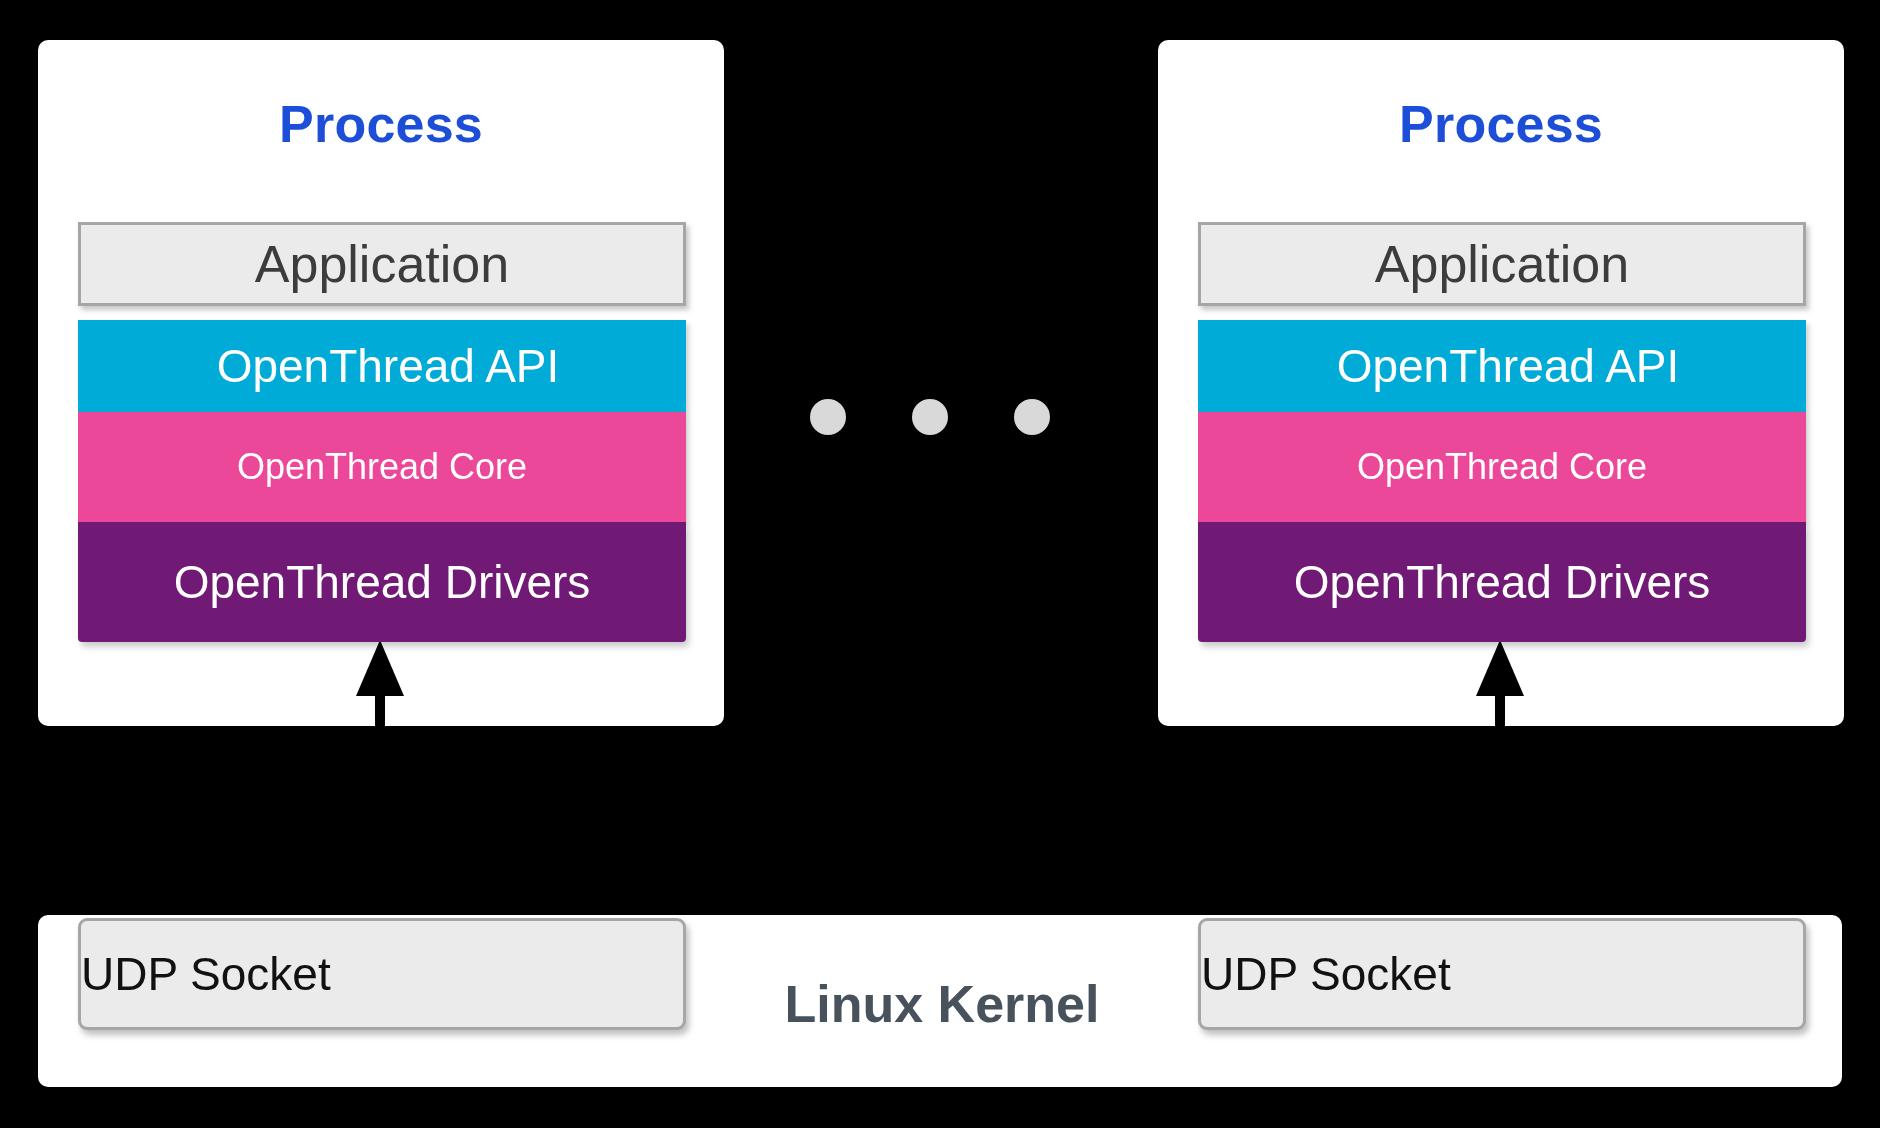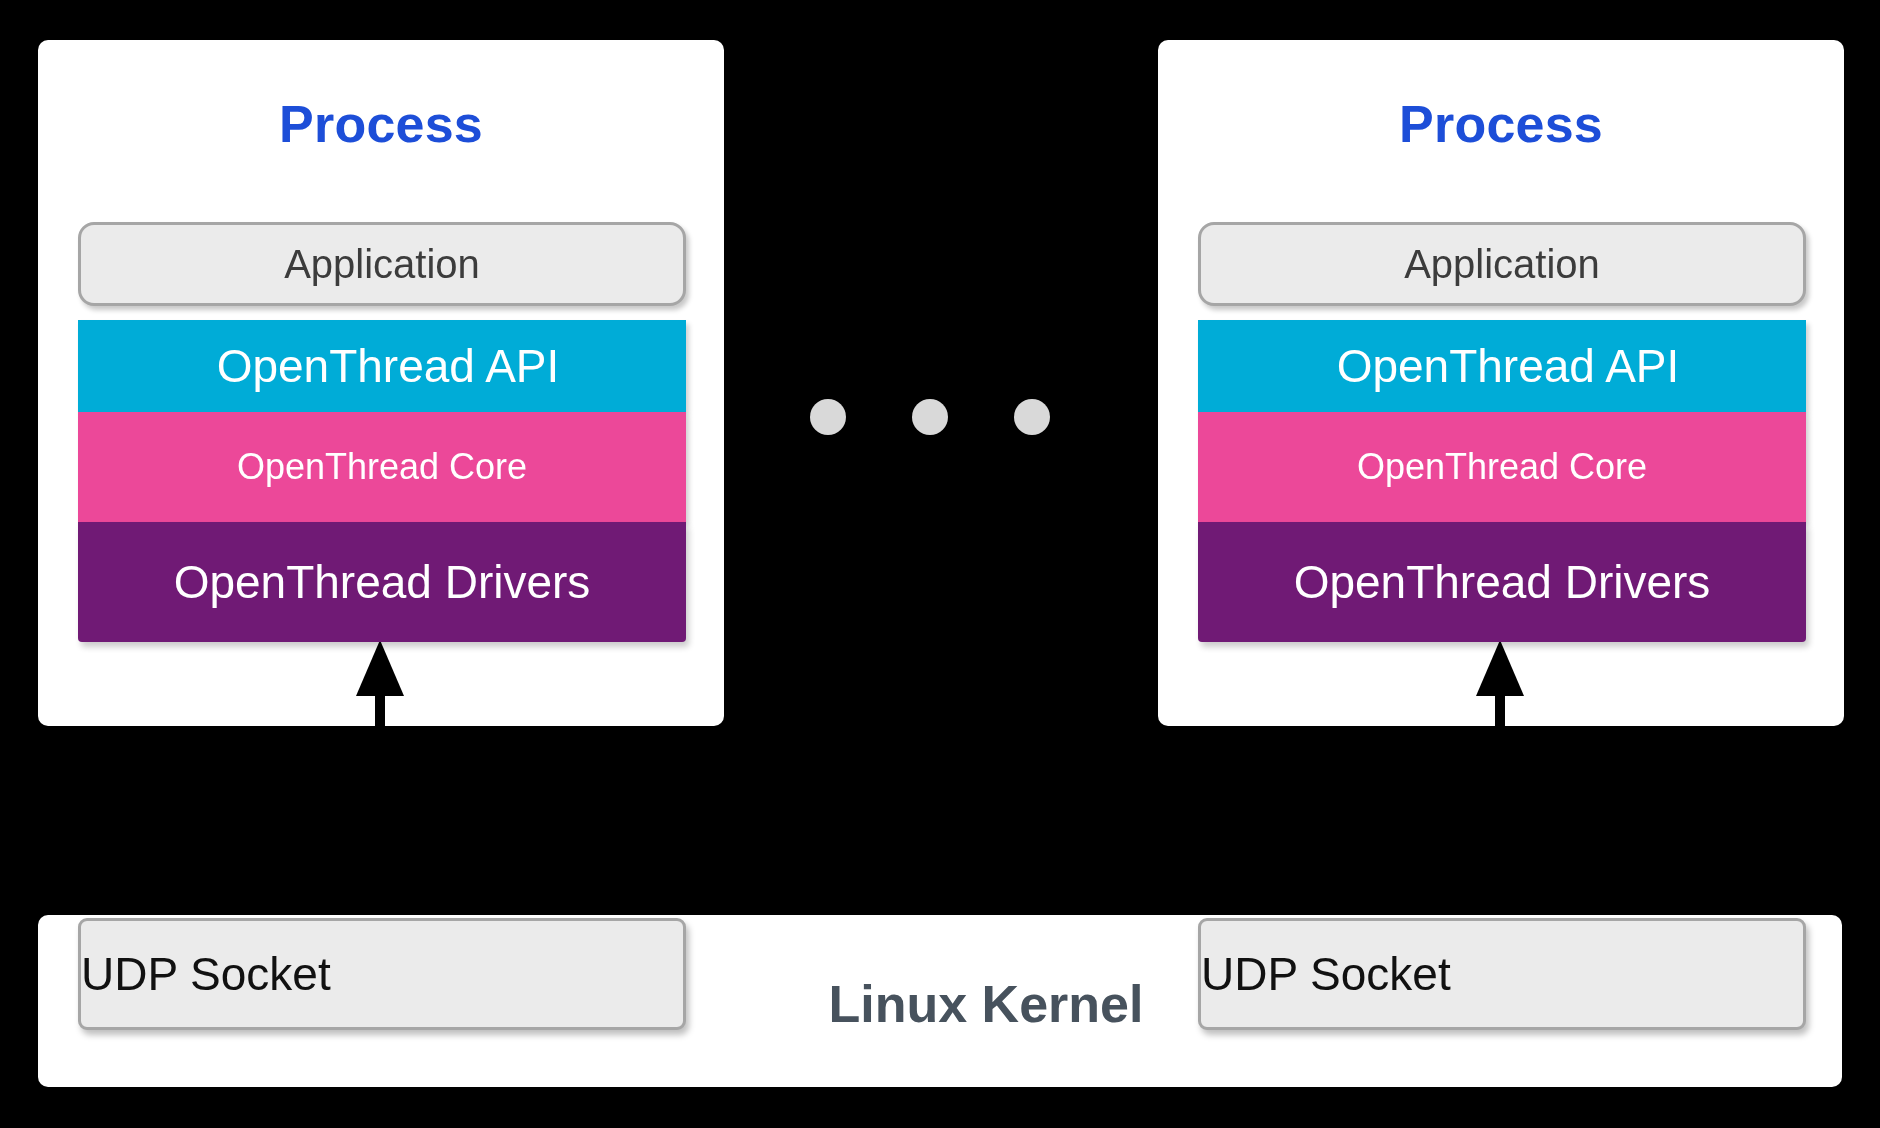--- a/index.html
+++ b/index.html
@@ -44,23 +44,23 @@
     box-sizing: border-box;
     display: flex;
     align-items: center;
     justify-content: center;
     text-align: center;
     line-height: 1;
   }
   .layer-app {
     background: #ebebeb;
     border: 3px solid #a6a6a6;
-    border-radius: 16px;
+    border-radius: 0;
     color: #3c3c3c;
-    font-size: 40px;
+    font-size: 52px;
     box-shadow: 3px 4px 5px rgba(0,0,0,0.22);
     z-index: 3;
   }
   .layer-api {
     background: #00acd7;
     color: #ffffff;
     font-size: 46px;
     box-shadow: 3px 4px 5px rgba(0,0,0,0.18);
     z-index: 2;
     padding-left: 12px;
@@ -110,21 +110,20 @@
     border-radius: 10px;
     box-sizing: border-box;
   }
   .kernel-title {
     position: absolute;
     text-align: center;
     font-size: 52px;
     font-weight: bold;
     color: #47525d;
     line-height: 1.1;
-    padding-left: 44px;
   }
   .socket-box {
     position: absolute;
     box-sizing: border-box;
     background: #ebebeb;
     border: 3px solid #a6a6a6;
     border-radius: 9px;
     display: flex;
     align-items: center;
     color: #111111;

